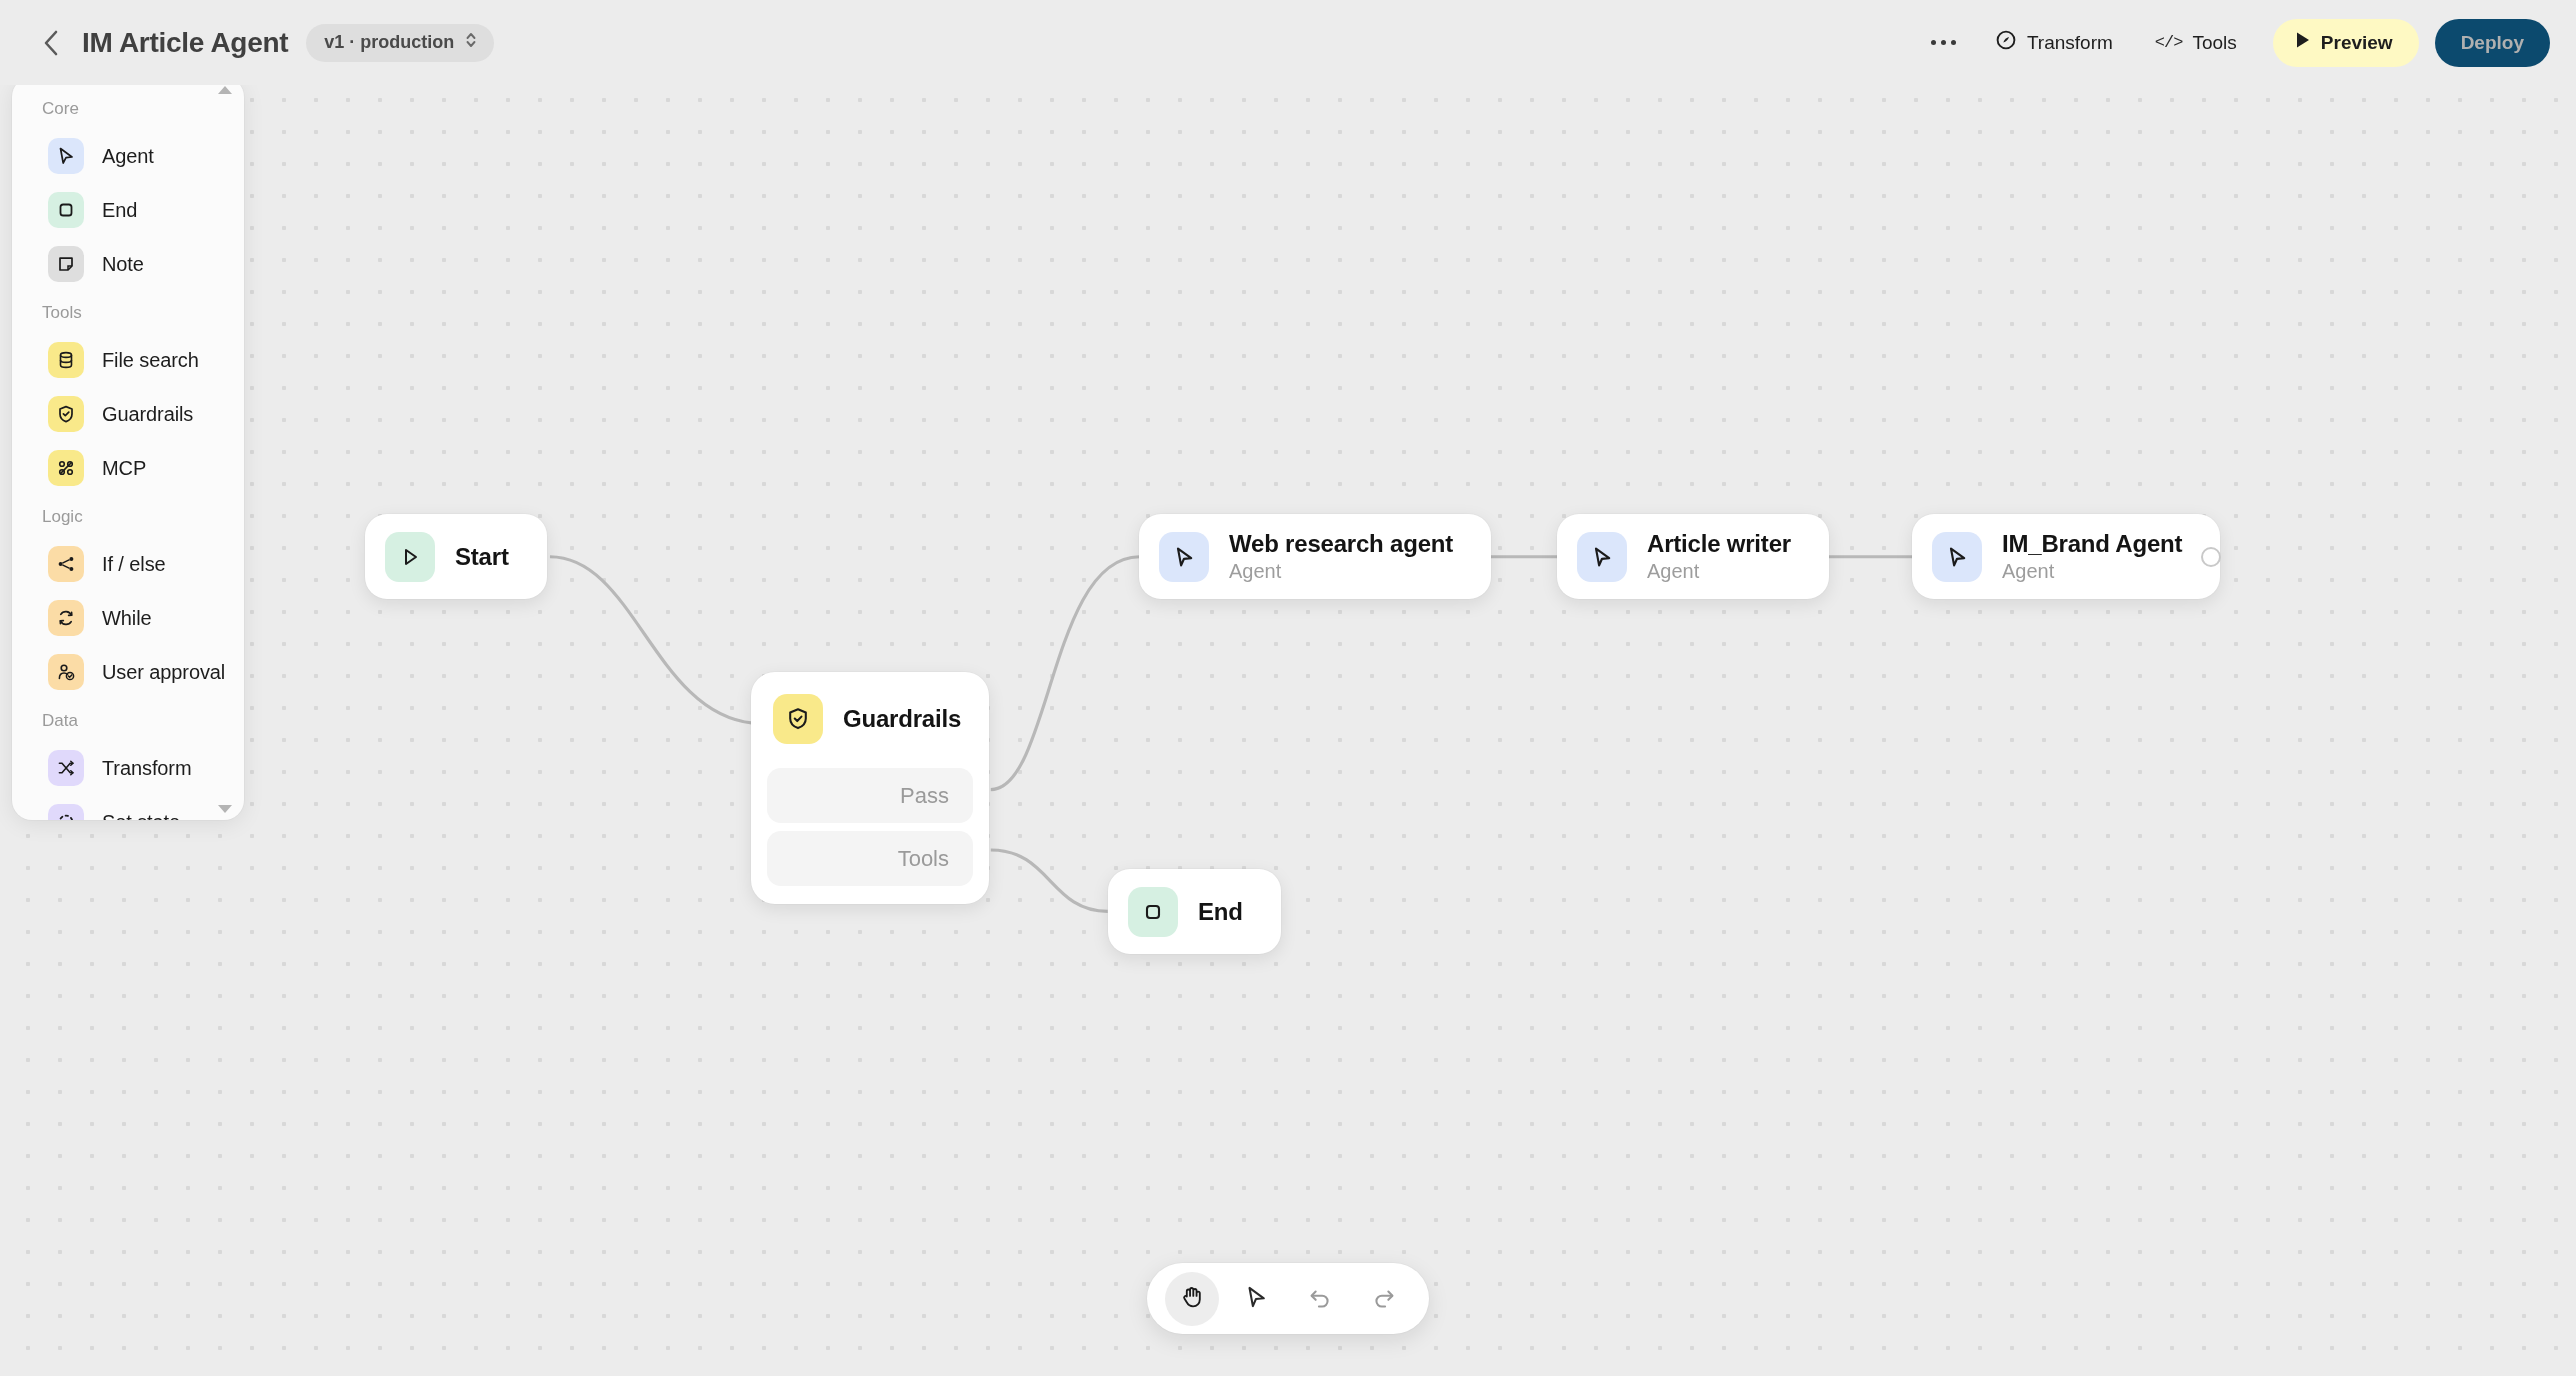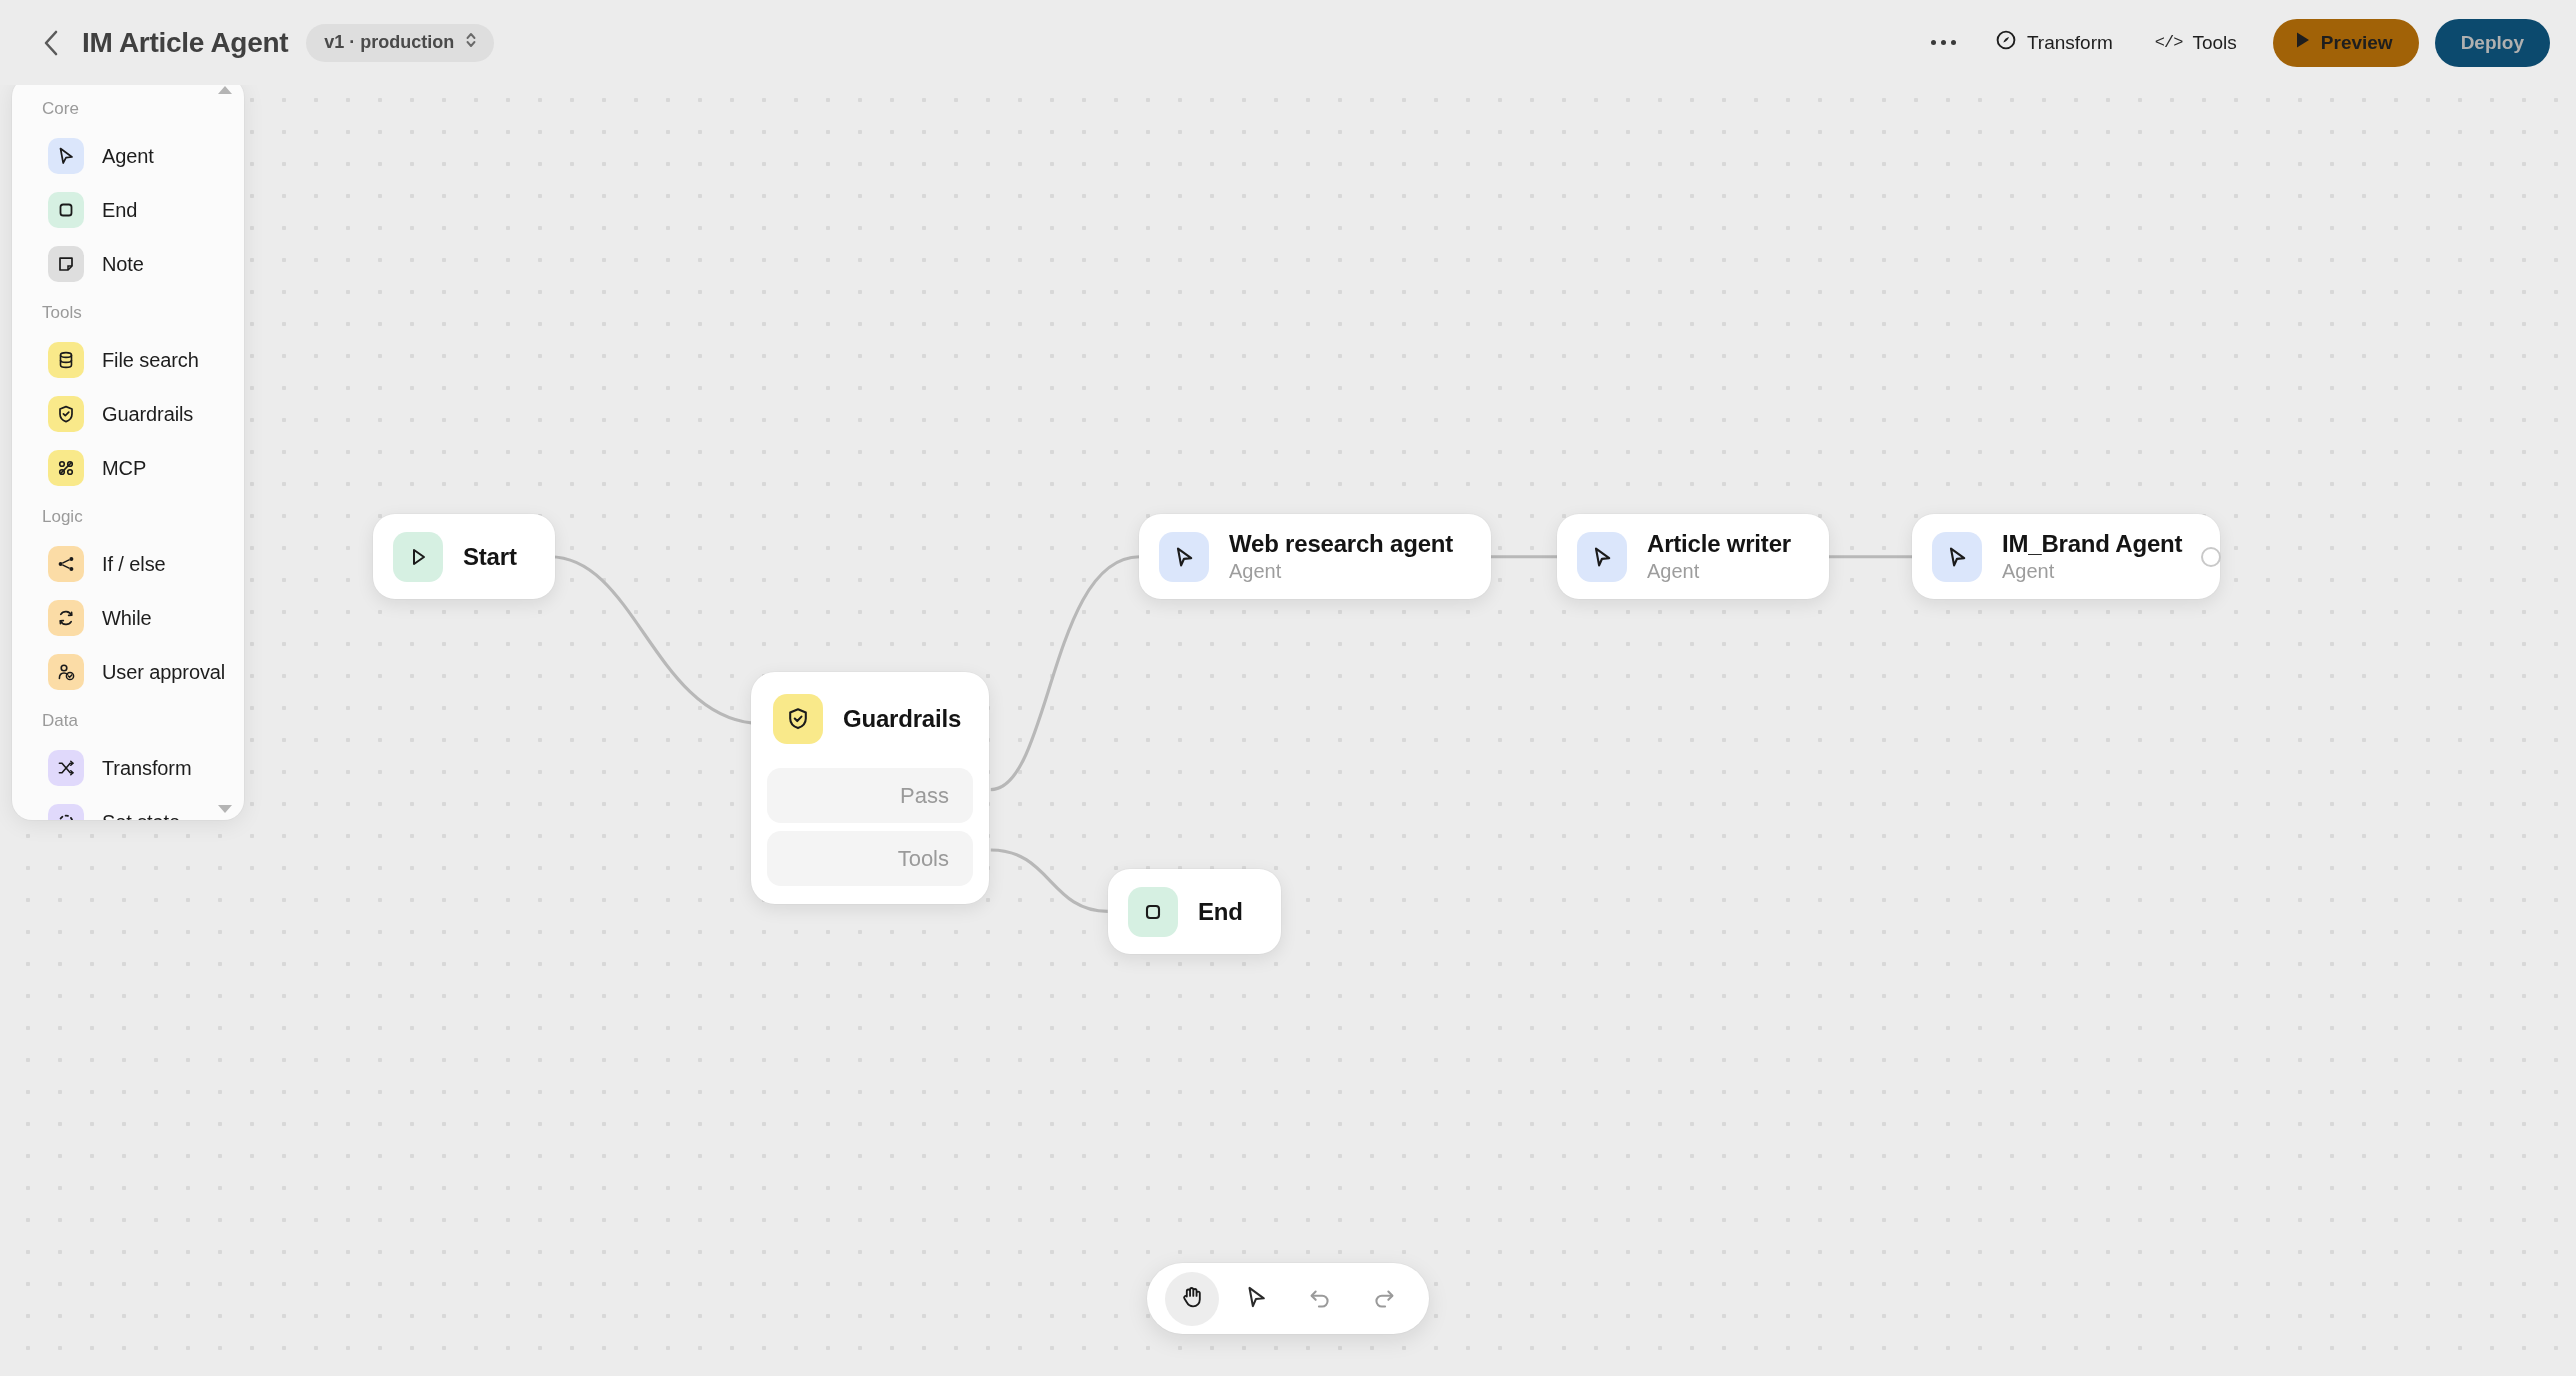--- a/index.html
+++ b/index.html
@@ -52,21 +52,21 @@
     width: 5px; height: 5px; border-radius: 50%; background: #3a3a3a;
     display:inline-block; margin: 0 2.5px;
   }
   .hdr-btn {
     height: 48px; padding: 0 18px;
     display: flex; align-items: center; gap: 10px;
     font-size: 19px; color: #1e1e1e; font-weight: 500;
     border-radius: 12px; cursor: pointer; white-space: nowrap;
   }
   .hdr-btn.primary {
-    background: #a16207; padding: 0 26px 0 22px; border-radius: 990px;
+    background: #fef9c3; padding: 0 26px 0 22px; border-radius: 990px;
     margin-left: 12px; font-weight: 600;
   }
   .hdr-btn.disabled {
     background: #0c4a6e; color: #b0b0b0; padding: 0 26px;
     border-radius: 990px; margin-left: 10px; font-weight: 600;
   }
   .code-glyph { font-family: "Liberation Mono", monospace; font-size: 17px; color:#2a2a2a; letter-spacing:-1px;}
 
   
   .canvas {
@@ -373,21 +373,21 @@
         </svg>
     </div>
     <div class="pal-label">Set state</div>
   </div>
 
   <div class="scroll-arrow down">
       <i></i>
     </div>
 </div>
 
-<div class="node node-simple" style="left:373px; top:514px;">
+<div class="node node-simple" style="left:365px; top:514px;">
   <div class="node-icon" style="background:#d6f0e2">
     <svg width="24" height="24" viewBox="0 0 24 24">
         <path d="M8 5 L18 12 L8 19 Z" fill="none" stroke="#1b1b1b" stroke-width="2" stroke-linejoin="round"></path>
       </svg>
   </div>
   <div class="node-text">
     <div class="node-title">Start</div>
   </div>
 </div>
 

